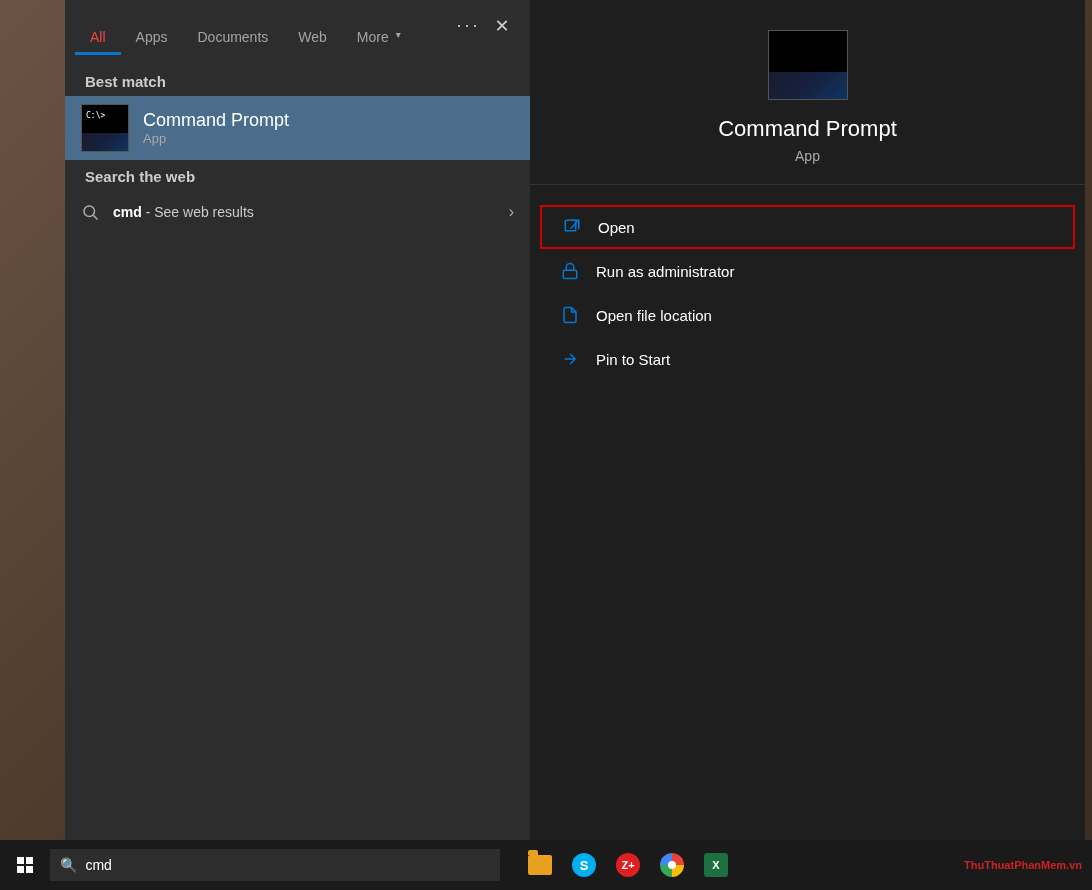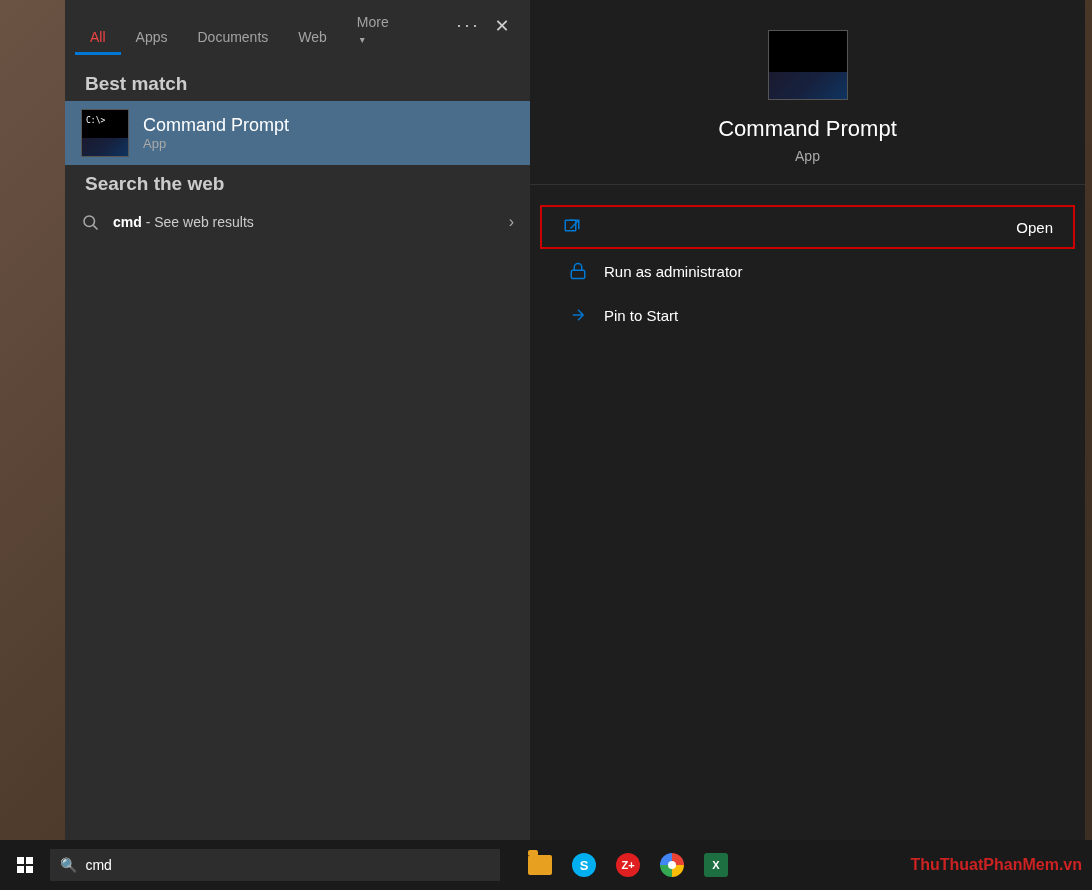--- a/index.html
+++ b/index.html
@@ -74,33 +74,32 @@
       left: 0;
       right: 0;
       height: 3px;
       background: #0078d4;
     }
 
     .tab-more {
       display: flex;
       align-items: flex-start;
       gap: 4px;
-      flex-direction: column;
     }
 
     
     .results-area {
       flex: 1;
       padding: 10px 0;
       overflow-y: auto;
     }
 
     .section-label {
       color: #cccccc;
-      font-size: 19px;
+      font-size: 15px;
       font-weight: 600;
       padding: 8px 20px 6px 20px;
     }
 
     
     .result-item {
       display: flex;
       align-items: center;
       padding: 8px 16px;
       cursor: pointer;
@@ -248,30 +247,29 @@
     }
 
     
     .action-list {
       padding: 20px 0;
     }
 
     .action-item {
       display: flex;
       align-items: center;
-      padding: 12px 38px;
+      padding: 12px 30px;
       cursor: pointer;
       position: relative;
     }
 
     .action-item.highlighted {
       border: 2px solid #cc0000;
       margin: 0 10px;
       padding: 10px 20px;
-      justify-content: space-between;
     }
 
     .action-icon {
       width: 20px;
       height: 20px;
       margin-right: 16px;
       color: #0078d4;
       flex-shrink: 0;
       display: flex;
       align-items: center;
@@ -401,21 +399,21 @@
 
     .watermark-area {
       margin-left: auto;
       padding-right: 10px;
       display: flex;
       align-items: center;
     }
 
     .watermark-text {
       color: #cc2222;
-      font-size: 16px;
+      font-size: 11px;
       font-weight: bold;
     }
 
     
     .tab-chevron {
       font-size: 10px;
       margin-left: 3px;
     }
 
     
@@ -527,20 +525,29 @@
         <div class="action-item">
           <div class="action-icon">
             <svg width="18" height="18" viewBox="0 0 24 24" fill="none" stroke="#0078d4" stroke-width="2">
               <rect x="3" y="11" width="18" height="11" rx="2"></rect>
               <path d="M7 11V7a5 5 0 0 1 10 0v4"></path>
             </svg>
           </div>
           <div class="action-label">Run as administrator</div>
         </div>
 
+        <div class="action-item">
+          <div class="action-icon">
+            <svg width="18" height="18" viewBox="0 0 24 24" fill="none" stroke="#0078d4" stroke-width="2">
+              <path d="M14 2H6a2 2 0 0 0-2 2v16a2 2 0 0 0 2 2h12a2 2 0 0 0 2-2V8z"></path>
+              <polyline points="14,2 14,8 20,8"></polyline>
+            </svg>
+          </div>
+          <div class="action-label">Open file location</div>
+        </div>
 
         <div class="action-item">
           <div class="action-icon">
             <svg width="18" height="18" viewBox="0 0 24 24" fill="none" stroke="#0078d4" stroke-width="2">
               <line x1="5" y1="12" x2="19" y2="12"></line>
               <line x1="12" y1="5" x2="19" y2="12"></line>
               <line x1="12" y1="19" x2="19" y2="12"></line>
             </svg>
           </div>
           <div class="action-label">Pin to Start</div>

